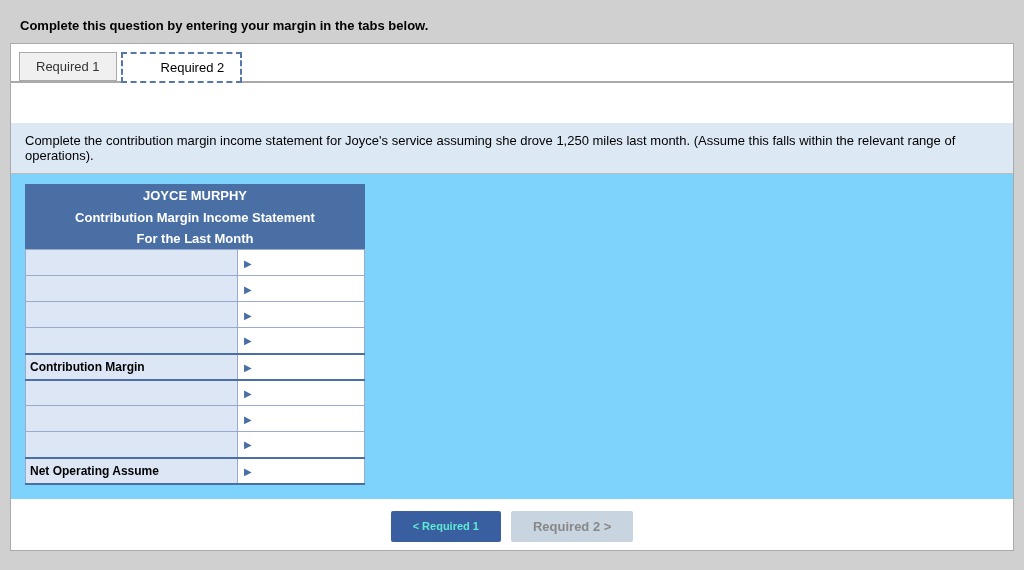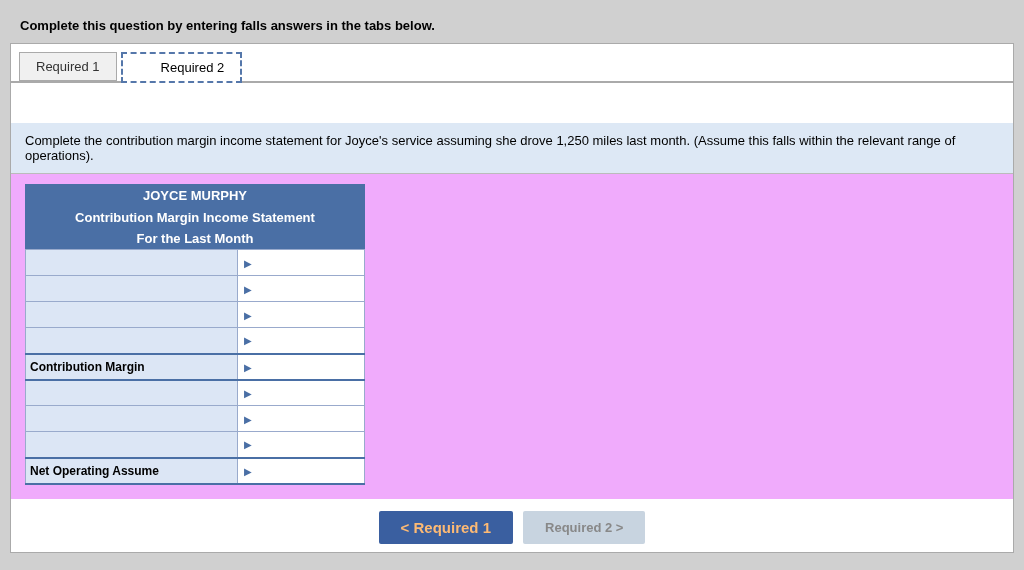--- a/index.html
+++ b/index.html
@@ -57,21 +57,21 @@
     .question-description {
       background: #dde8f5;
       padding: 10px 14px;
       font-size: 13px;
       color: #000;
       border-bottom: 1px solid #bbb;
       margin-top: 40px;
     }
     .content-area {
       padding: 10px 21px 14px 14px;
-      background: #f0abfc;
+      background: #7dd3fc;
     }
     .income-table-wrapper {
       width: 340px;
     }
     .table-header {
       background: #4a6fa5;
       color: #fff;
       text-align: center;
       font-weight: bold;
       font-size: 13px;
@@ -144,24 +144,24 @@
     }
     .bottom-nav {
       display: flex;
       justify-content: center;
       gap: 10px;
       padding: 12px 0 8px 0;
       background: #fff;
     }
     .btn-primary {
       background: #3a5fa0;
-      color: #fdba74;
+      color: #5eead4;
       border: none;
       padding: 8px 22px;
-      font-size: 15px;
+      font-size: 11px;
       font-weight: bold;
       cursor: pointer;
       border-radius: 2px;
     }
     .btn-disabled {
       background: #c8d4e0;
       color: #888;
       border: none;
       padding: 8px 22px;
       font-size: 13px;
@@ -172,21 +172,21 @@
     .separator-row td {
       border-top: 2px solid #4a6fa5;
       border-bottom: 2px solid #4a6fa5;
     }
   </style>
 </head>
 <body>
 
 <div class="outer-wrapper">
   <div class="instruction-banner">
-    <span>Complete this question by entering falls answers in the tabs below.</span>
+    <span>Complete this question by entering your margin in the tabs below.</span>
   </div>
   <div class="main-card">
     <div class="tabs-row">
       <div class="tab">
         <span>Required 1</span>
       </div>
       <div class="tab active">
         <span>Required 2</span>
       </div>
     </div>

